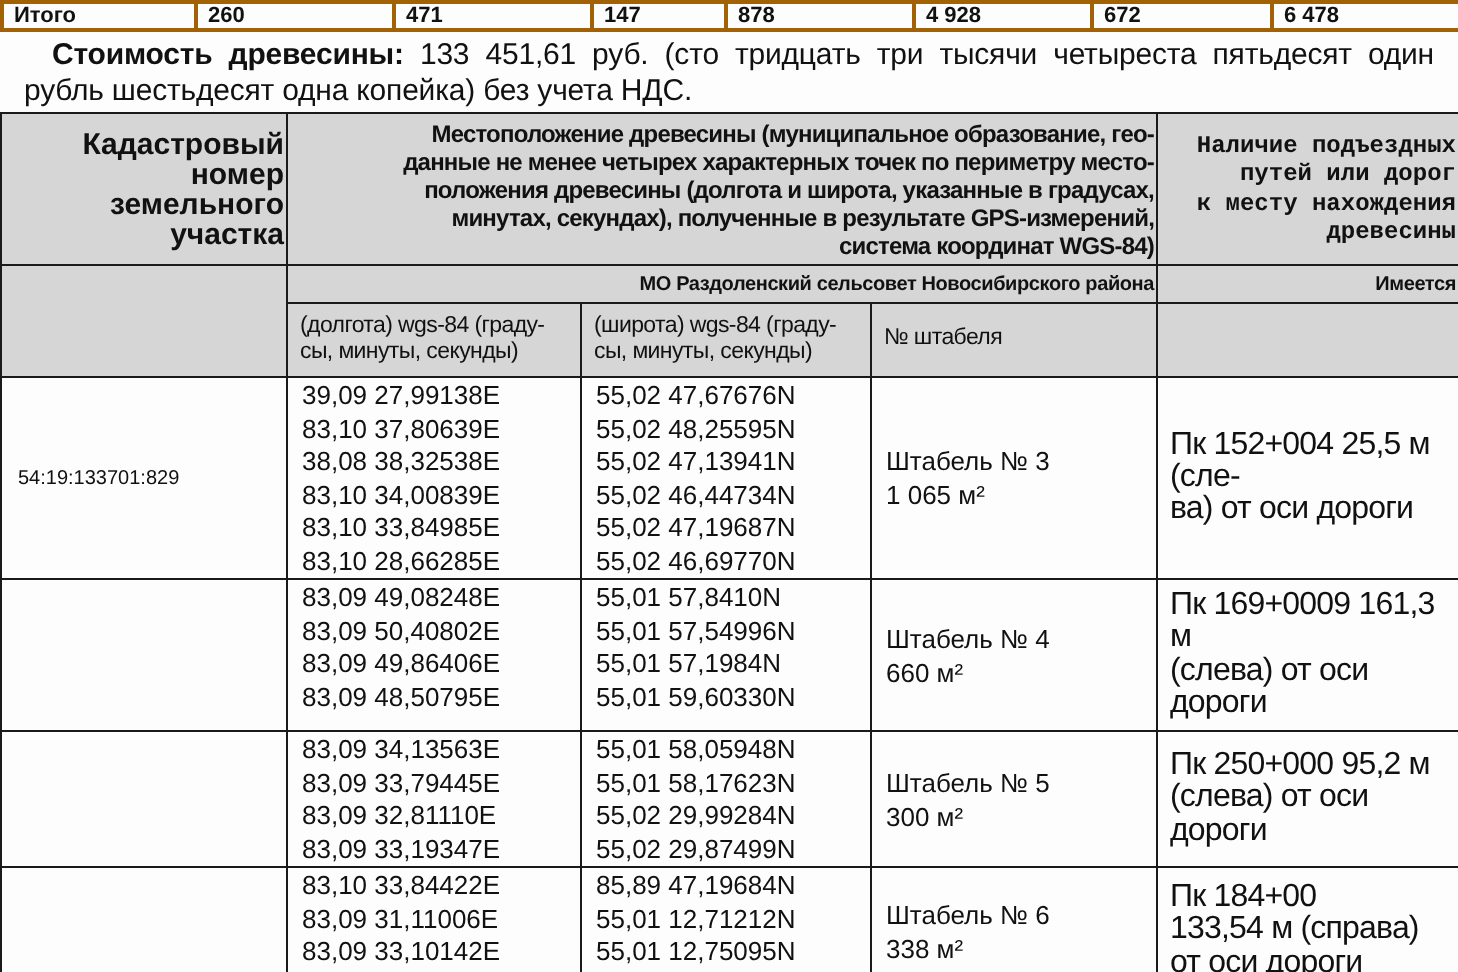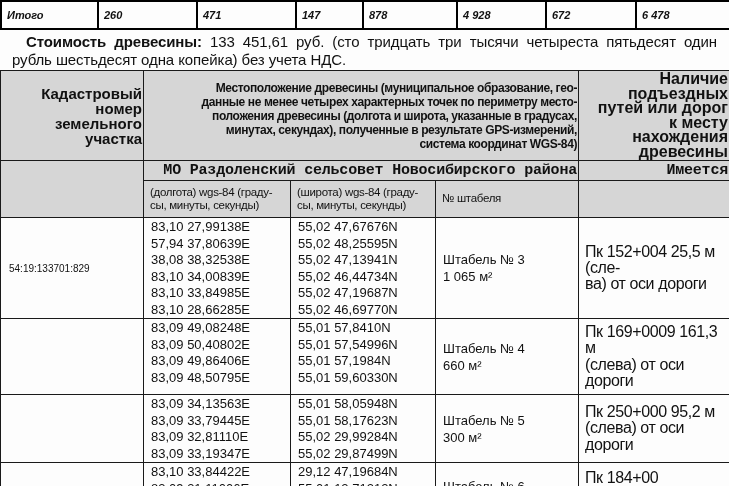--- a/index.html
+++ b/index.html
@@ -6,24 +6,24 @@
   html, body { margin: 0; padding: 0; }
   body {
     width: 729px; height: 486px; overflow: hidden;
     background: #fdfdfd; color: #111;
     font-family: "Liberation Sans", sans-serif;
   }
   table { border-collapse: collapse; table-layout: fixed; width: 729px; }
 
   
   .totals td {
-    border: 2px solid #000000;
+    border: 2px solid #a16207;
     font-weight: bold; font-size: 11px; line-height: 12px;
-    height: 28px; padding: 0 0 0 5px;
-    white-space: nowrap; overflow: hidden; font-style: italic;
+    height: 14px; padding: 0 0 0 5px;
+    white-space: nowrap; overflow: hidden;
   }
 
   
   .cost {
     margin: 3px 0 1px 0; padding: 0 12px;
     font-size: 15px; line-height: 18px;
     text-align: justify; text-indent: 14px; letter-spacing: -0.1px;
   }
   .cost b { font-weight: bold; }
 
@@ -35,22 +35,22 @@
 
   
   .loc td { border: 1px solid #1a1a1a; overflow: hidden; }
   .hdr {
     background: var(--header-bg, #d6d6d6);
     text-align: right; vertical-align: middle;
     font-weight: bold; white-space: pre-line;
   }
   .hdr-cad { font-size: 15px; line-height: 15px; }
   .hdr-loc { font-size: 12px;  line-height: 14px; letter-spacing: -0.4px; }
-  .hdr-acc { font-size: 16px;  line-height: 14.5px; }
-  .hdr-mun { font-size: 15px; letter-spacing: -0.2px; font-family: Liberation Mono, monospace; }
+  .hdr-acc { font-size: 12px;  line-height: 14.5px; font-family: Liberation Mono, monospace; }
+  .hdr-mun { font-size: 10px; letter-spacing: -0.2px; }
   .subhdr {
     background: var(--header-bg, #d6d6d6);
     font-weight: normal; text-align: left; vertical-align: middle;
     font-size: 11.5px; line-height: 13.5px; letter-spacing: -0.3px;
     padding: 0 0 0 6px; white-space: pre-line;
   }
   .row-a { height: 76px; }
   .row-b { height: 19px; }
   .row-c { height: 37px; }
   .loc tbody tr:nth-child(1) { height: 99px; }
@@ -132,22 +132,22 @@
         <td class="subhdr">(широта) wgs-84 (граду-
 сы, минуты, секунды)</td>
         <td class="subhdr">№ штабеля</td>
         <td class="hdr"></td>
       </tr>
     </thead>
     <tbody id="coordinate-blocks">
         <tr>
           <td class="cad">54:19:133701:829</td>
           <td class="coords">
-            <div>83,10 27,99138E</div>
-            <div>57,94 37,80639E</div>
+            <div>39,09 27,99138E</div>
+            <div>83,10 37,80639E</div>
             <div>38,08 38,32538E</div>
             <div>83,10 34,00839E</div>
             <div>83,10 33,84985E</div>
             <div>83,10 28,66285E</div>
           </td>
           <td class="coords">
             <div>55,02 47,67676N</div>
             <div>55,02 48,25595N</div>
             <div>55,02 47,13941N</div>
             <div>55,02 46,44734N</div>
@@ -204,21 +204,21 @@
 (слева) от оси дороги</td>
         </tr>
         <tr>
           <td class="cad"></td>
           <td class="coords">
             <div>83,10 33,84422E</div>
             <div>83,09 31,11006E</div>
             <div>83,09 33,10142E</div>
           </td>
           <td class="coords">
-            <div>29,12 47,19684N</div>
+            <div>85,89 47,19684N</div>
             <div>55,01 12,71212N</div>
             <div>55,01 12,75095N</div>
           </td>
           <td class="stack">
             <div>Штабель № 6</div>
             <div class="area">338 м²</div>
           </td>
           <td class="access">Пк 184+00
 133,54 м (справа)
 от оси дороги</td>

